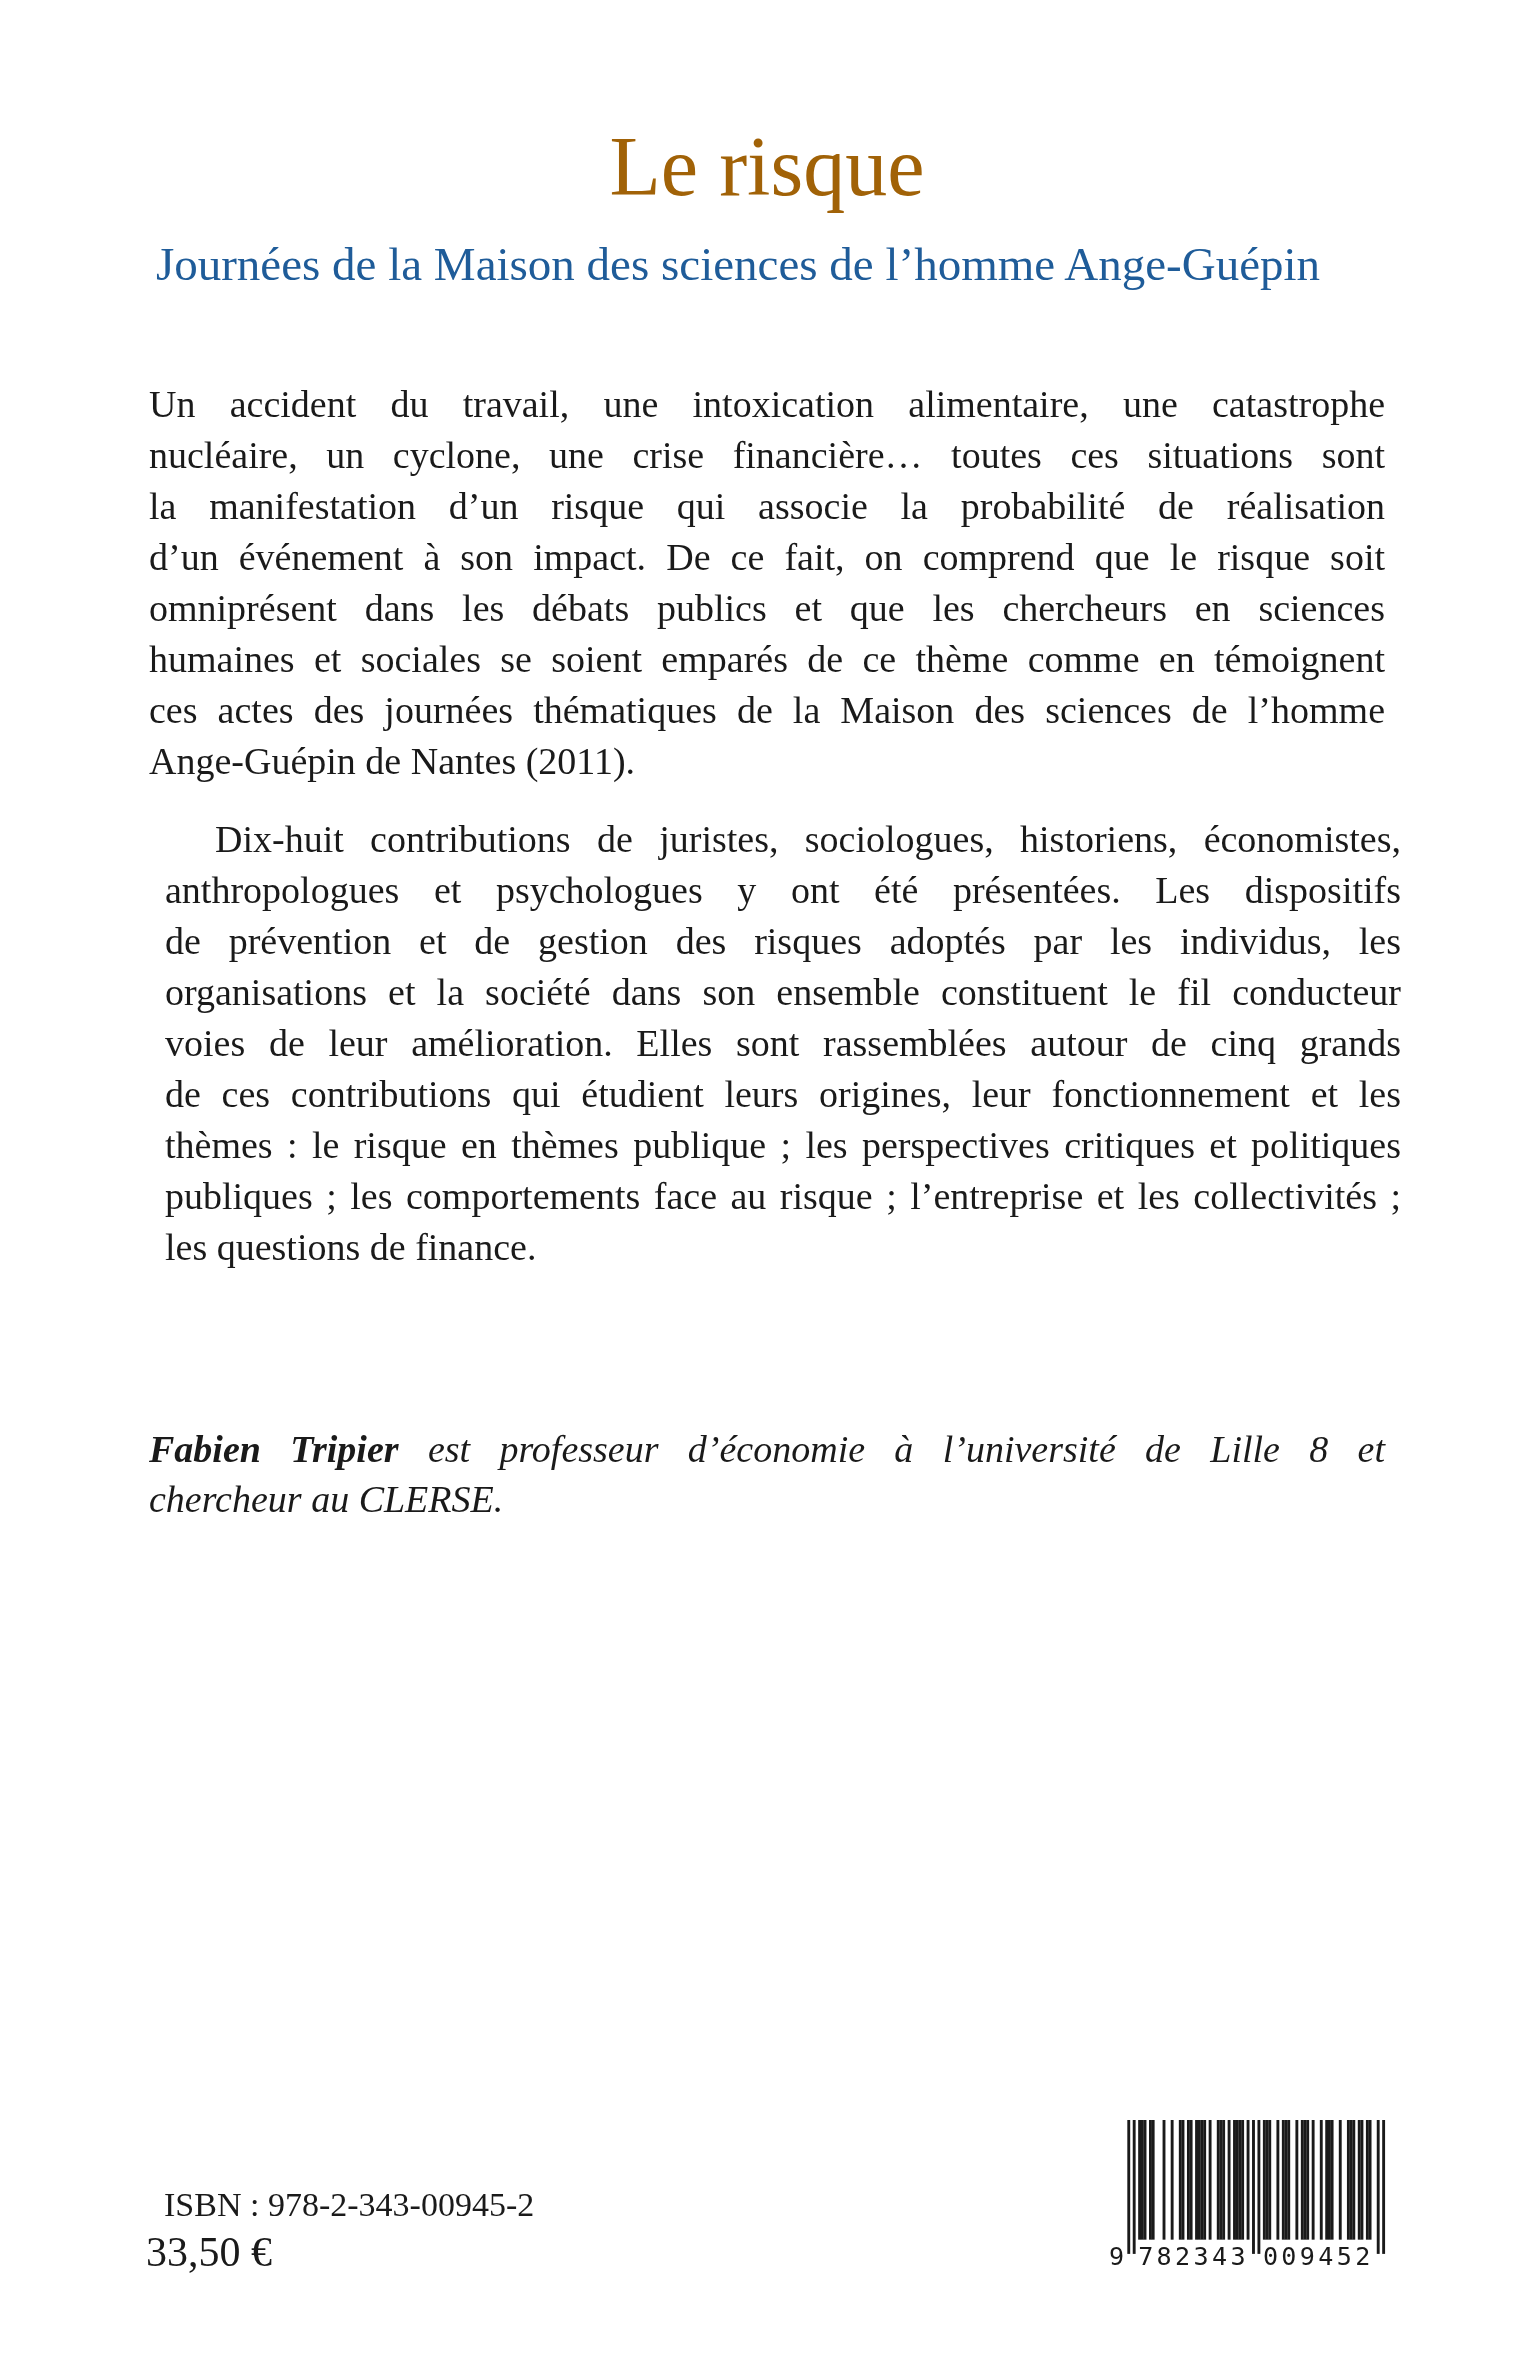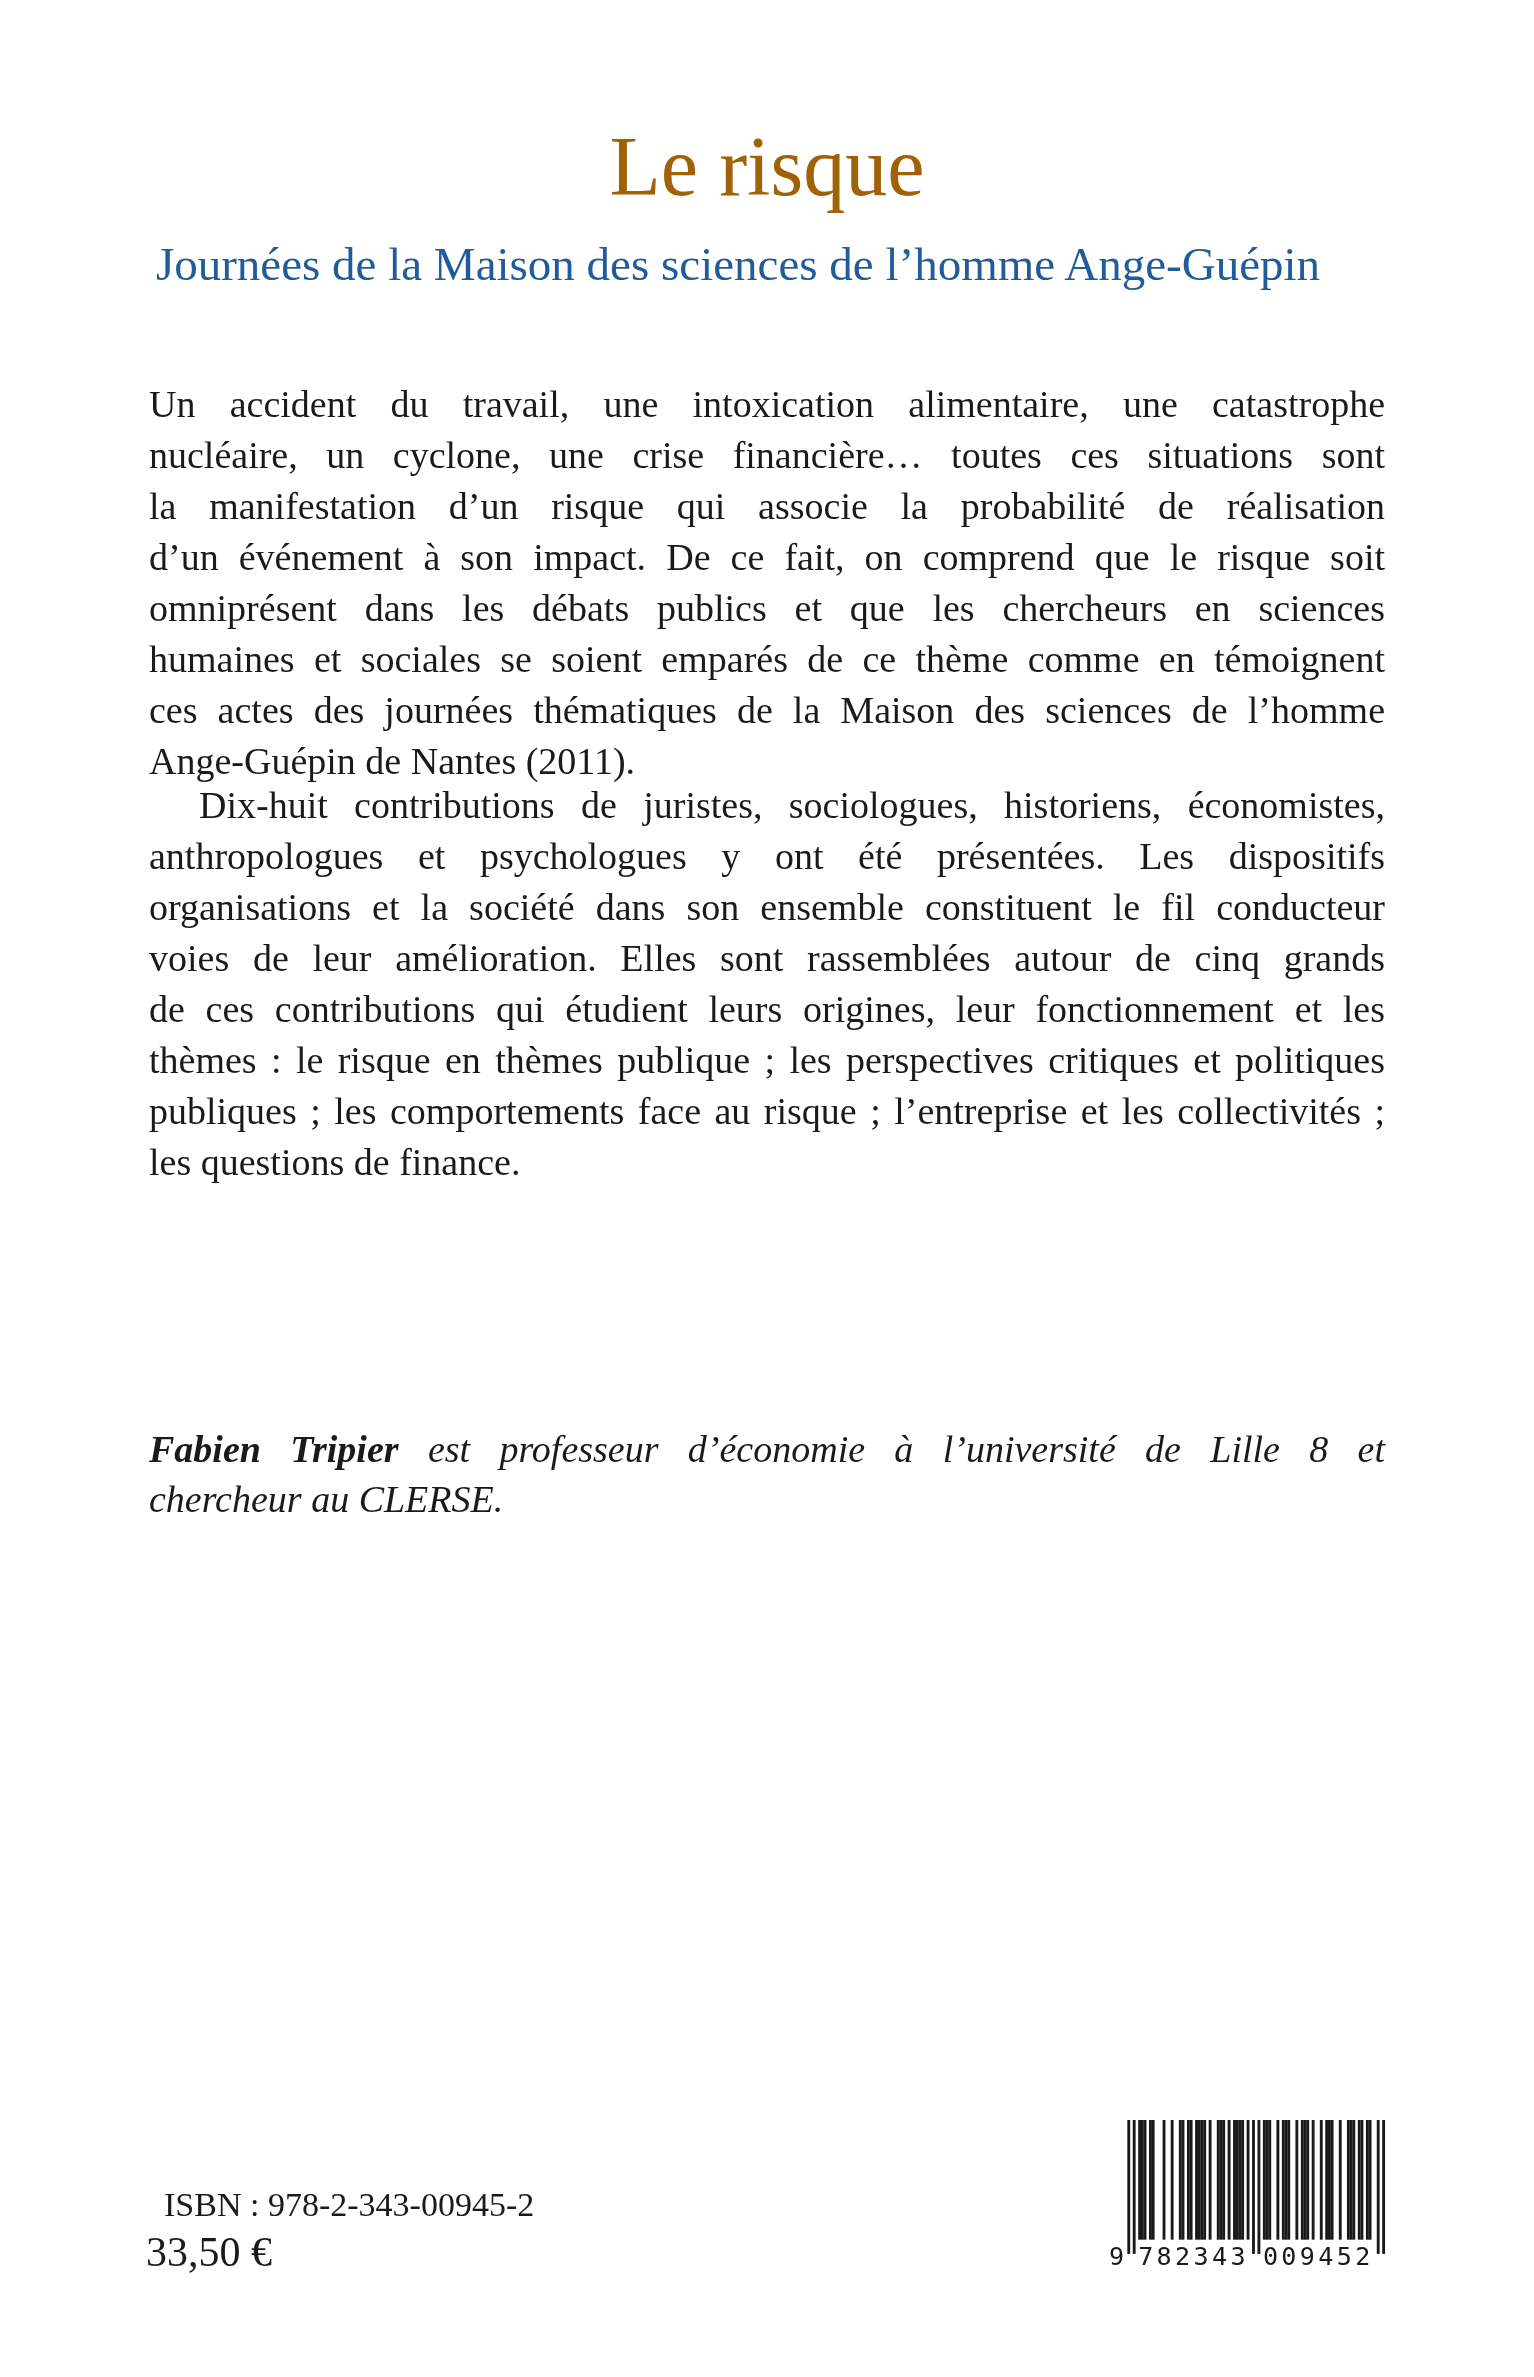--- a/index.html
+++ b/index.html
@@ -4,21 +4,21 @@
 <style>
   html, body { margin:0; padding:0; background:#ffffff; }
   body { width:1534px; height:2377px; position:relative; overflow:hidden; font-family:"Liberation Serif", serif; color:#1a1a1a; }
   .title { position:absolute; left:0; width:1534px; top:116px; text-align:center; font-size:84px; line-height:101px; color:#a16207; }
   .subtitle { position:absolute; left:0; width:1476px; top:235px; text-align:center; font-size:47px; line-height:59px; color:#1f5c99; }
   .para { position:absolute; left:149px; width:1236px; font-size:38px; }
   .line { display:block; height:51px; line-height:51px; white-space:nowrap; text-align:justify; text-align-last:justify; }
   .line.last { text-align-last:left; }
   .line.indent { padding-left:50px; }
   #p1 { top:379px; }
-  #p2 { top:780px; }
+  #p2 { top:814px;margin-left:16px; }
   #author { position:absolute; left:149px; width:1236px; top:1424px; font-size:38px; font-style:italic; }
   #author .line { height:50px; line-height:50px; }
   .bold { font-weight:bold; }
   .isbn { position:absolute; left:164px; top:2185px; font-size:34px; line-height:40px; }
   .price { position:absolute; left:146px; top:2232px; font-size:42px; line-height:40px; }
   .barcode { position:absolute; left:1107px; top:2120px; width:285px; height:159px; }
   .barcode svg { display:block; }
 </style>
 </head>
 <body>
@@ -34,20 +34,21 @@
     <span class="line">d’un événement à son impact. De ce fait, on comprend que le risque soit</span>
     <span class="line">omniprésent dans les débats publics et que les chercheurs en sciences</span>
     <span class="line">humaines et sociales se soient emparés de ce thème comme en témoignent</span>
     <span class="line">ces actes des journées thématiques de la Maison des sciences de l’homme</span>
     <span class="line last">Ange-Guépin de Nantes (2011).</span>
   </div>
 
   <div id="p2" class="para">
     <span class="line indent">Dix-huit contributions de juristes, sociologues, historiens, économistes,</span>
     <span class="line">anthropologues et psychologues y ont été présentées. Les dispositifs</span>
+    <span class="line">de prévention et de gestion des risques adoptés par les individus, les</span>
     <span class="line">organisations et la société dans son ensemble constituent le fil conducteur</span>
     <span class="line">voies de leur amélioration. Elles sont rassemblées autour de cinq grands</span>
     <span class="line">de ces contributions qui étudient leurs origines, leur fonctionnement et les</span>
     <span class="line">thèmes : le risque en thèmes publique ; les perspectives critiques et politiques</span>
     <span class="line">publiques ; les comportements face au risque ; l’entreprise et les collectivités ;</span>
     <span class="line last">les questions de finance.</span>
   </div>
 
   <div id="author">
     <span class="line"><span class="bold">Fabien Tripier</span><span> est professeur d’économie à l’université de Lille 8 et</span></span>

